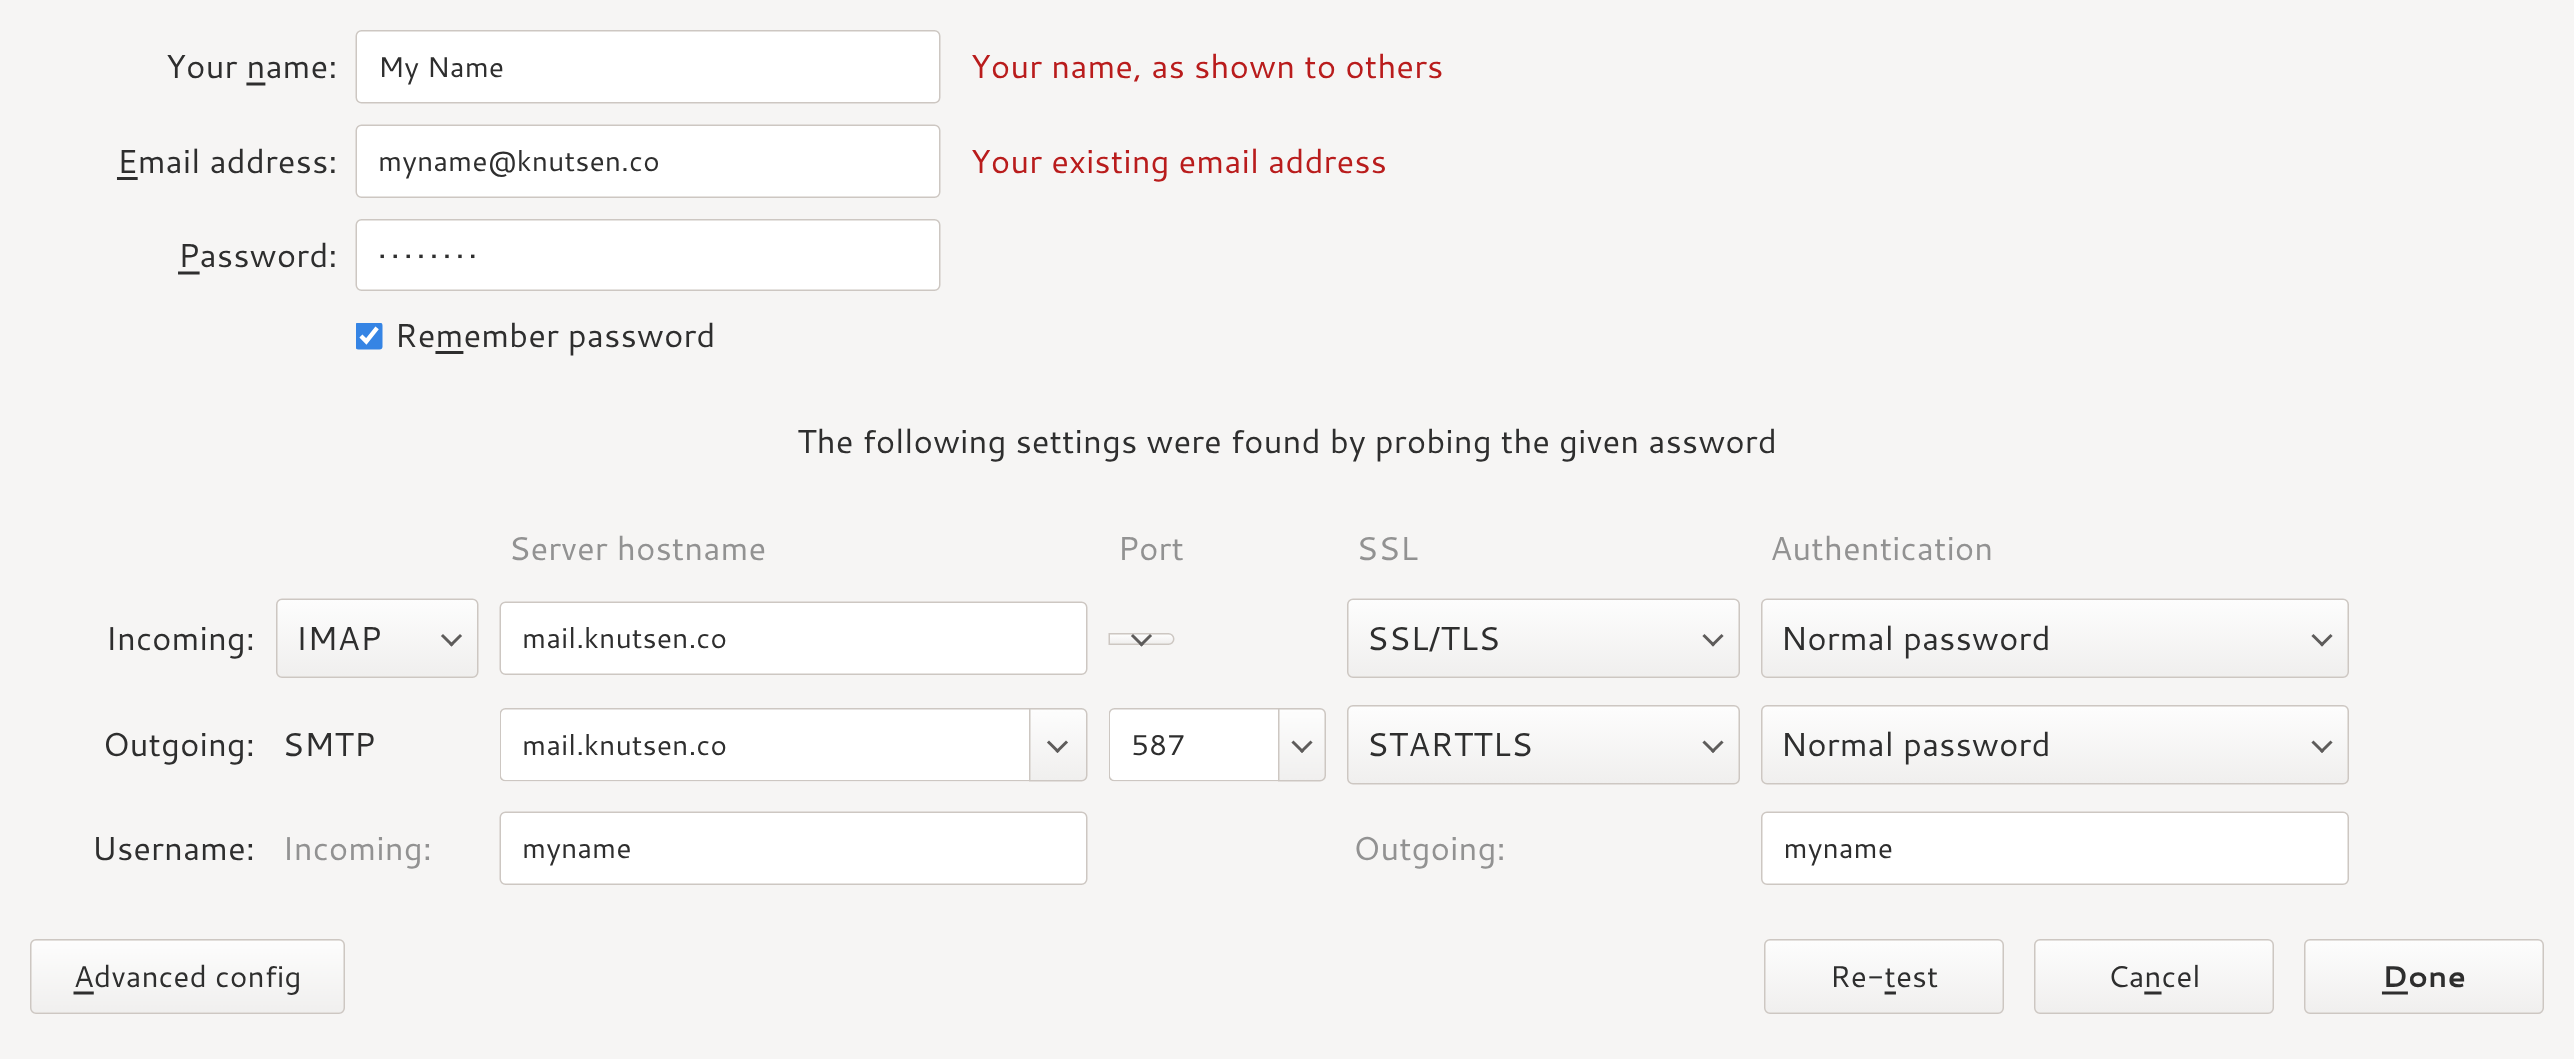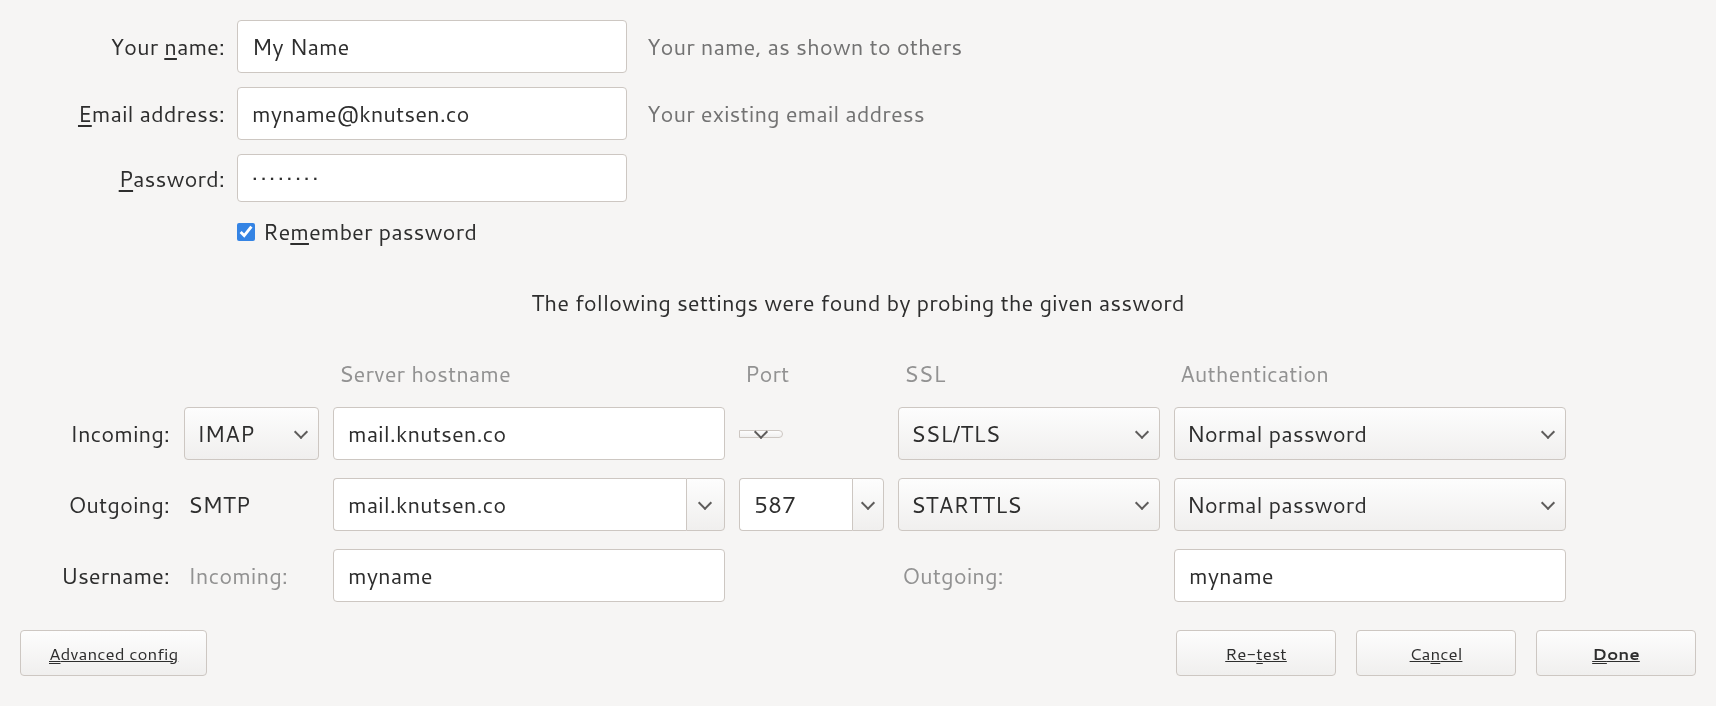--- a/index.html
+++ b/index.html
@@ -34,28 +34,28 @@
     .underline-letter {
       text-decoration: underline;
       text-underline-offset: 3px;
     }
     
     .text-input {
       border: 1px solid #cdc7c2;
       background: #ffffff;
       border-radius: 4px;
       padding: 10px 14px;
-      font-size: 22px;
+      font-size: 19px;
       font-family: inherit;
       color: #2e2e2e;
       width: 100%;
     }
     
     .hint-text {
-      color: #737373;
+      color: #b91c1c;
       padding-left: 8px;
     }
     
     .checkbox-row {
       grid-column: 2 / 4;
       display: flex;
       align-items: center;
       gap: 8px;
     }
     
@@ -148,25 +148,24 @@
       right: 20px;
       display: flex;
       align-items: center;
     }
     
     .btn {
       background: linear-gradient(#fdfdfd, #f0efee);
       border: 1px solid #cdc7c2;
       border-radius: 4px;
       padding: 10px 28px;
-      font-size: 17px;
+      font-size: 20px;
       font-family: inherit;
       color: #2e2e2e;
       cursor: pointer;
-      text-decoration: underline;
     }
     
     .btn-group-right {
       margin-left: auto;
       display: flex;
       gap: 20px;
     }
     
     .btn-group-right .btn {
       min-width: 160px;

